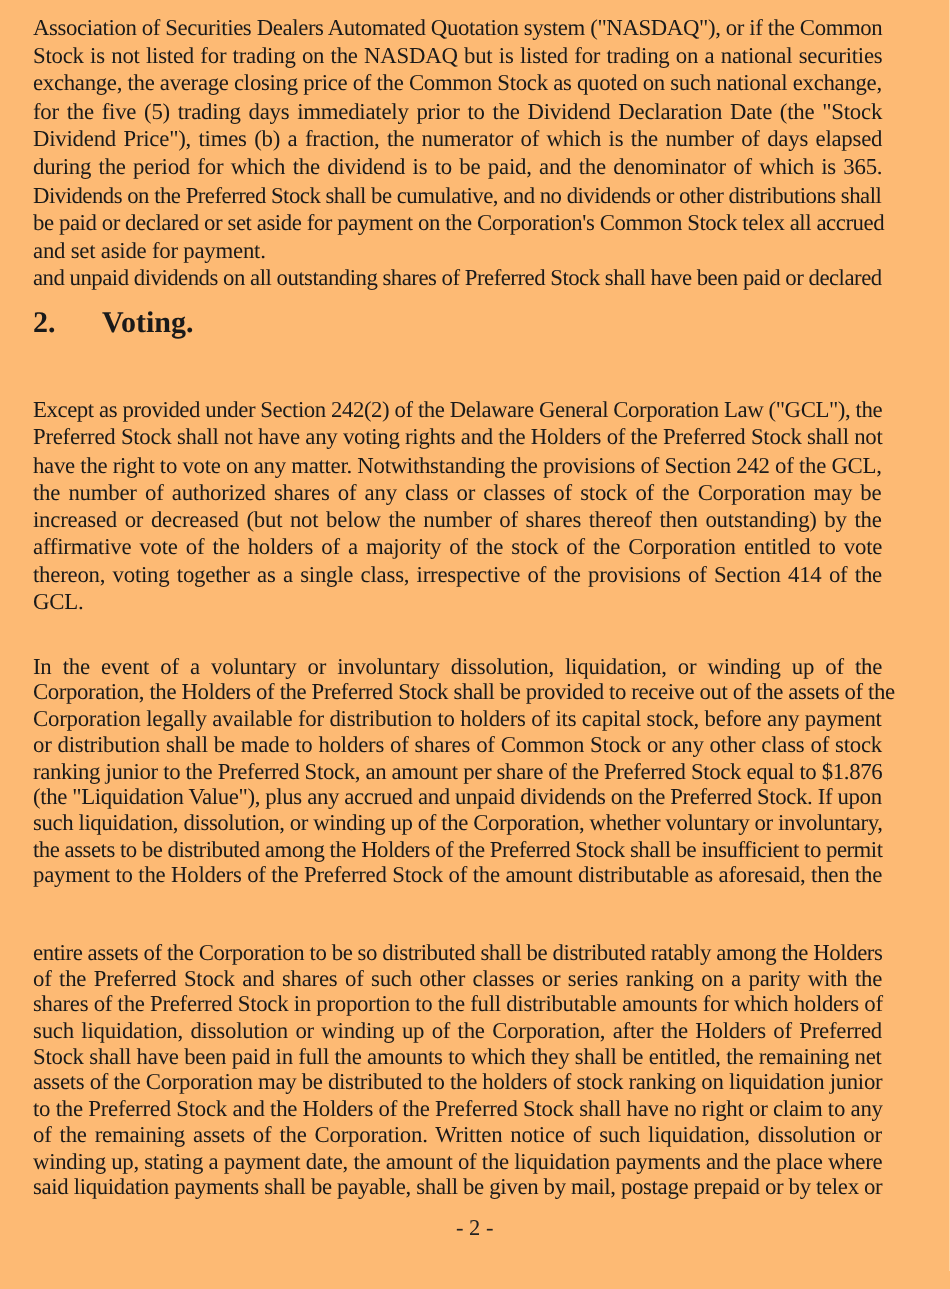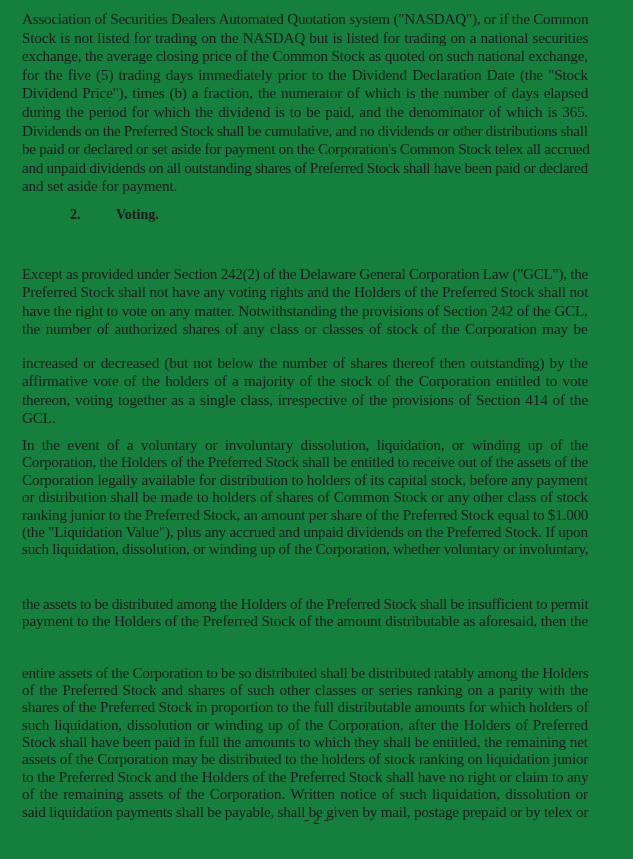--- a/index.html
+++ b/index.html
@@ -14,21 +14,21 @@
       overflow: hidden;
       font-family: "Liberation Serif", "DejaVu Serif", serif;
       color: #1a1a1a;
     }
     .page {
       position: absolute;
       left: 0;
       top: 0;
       width: 633px;
       height: 859px;
-      background: #15803d;
+      background: #fdba74;
     }
     .block {
       position: absolute;
       left: 22px;
       width: 566px;
     }
     .line {
       display: block;
       font-size: 15.2px;
       line-height: 17.5px;
@@ -44,25 +44,24 @@
     #para-1 { top: 10px; }
     #para-1 .line { line-height: 18.6px; height: 18.6px; }
     #para-2 { top: 241px; }
     #para-2 .line { line-height: 18.3px; height: 18.3px; }
     #para-3 { top: 436px; }
     #para-3 .line { line-height: 17.4px; height: 17.4px; }
 
     .heading {
       position: absolute;
       left: 22px;
-      font-size: 14px;
+      font-size: 20px;
       font-weight: bold;
       line-height: 18px;
       white-space: nowrap;
-      margin-left: 48px;
     }
     .heading .num {
       display: inline-block;
       width: 46px;
     }
     #heading-2 { top: 206px; }
     #heading-3 { top: 398px; }
 
     .page-number {
       position: absolute;
@@ -81,56 +80,57 @@
 
   <div class="block" id="para-1">
     <span class="line" style="text-align-last: left; display: block; width: auto; letter-spacing: -0.251124px;">Association of Securities Dealers Automated Quotation system ("NASDAQ"), or if the Common</span>
     <span class="line" style="text-align-last: left; display: block; width: auto; word-spacing: 0.588235px;">Stock is not listed for trading on the NASDAQ but is listed for trading on a national securities</span>
     <span class="line" style="text-align-last: left; display: block; width: auto; letter-spacing: -0.193478px;">exchange, the average closing price of the Common Stock as quoted on such national exchange,</span>
     <span class="line" style="text-align-last: left; display: block; width: auto; word-spacing: 1.57143px;">for the five (5) trading days immediately prior to the Dividend Declaration Date (the "Stock</span>
     <span class="line" style="text-align-last: left; display: block; width: auto; word-spacing: 1.33333px;">Dividend Price"), times (b) a fraction, the numerator of which is the number of days elapsed</span>
     <span class="line" style="text-align-last: left; display: block; width: auto; word-spacing: 1.29412px;">during the period for which the dividend is to be paid, and the denominator of which is 365.</span>
     <span class="line" style="text-align-last: left; display: block; width: auto; letter-spacing: -0.341919px;">Dividends on the Preferred Stock shall be cumulative, and no dividends or other distributions shall</span>
     <span class="line" style="text-align-last: left; display: block; width: auto; letter-spacing: -0.285417px;">be paid or declared or set aside for payment on the Corporation's Common Stock telex all accrued</span>
+    <span class="line last">and set aside for payment.</span>
     <span class="line" style="text-align-last: left; display: block; width: auto; letter-spacing: -0.333673px;">and unpaid dividends on all outstanding shares of Preferred Stock shall have been paid or declared</span>
-    <span class="line last">and set aside for payment.</span>
   </div>
 
   <div class="heading" id="heading-2">
     <span class="num">2.</span><span>Voting.</span>
   </div>
 
   <div class="block" id="para-2">
     <span class="line" style="text-align-last: left; display: block; width: auto; letter-spacing: -0.280435px; margin-top: 24px;">Except as provided under Section 242(2) of the Delaware General Corporation Law ("GCL"), the</span>
     <span class="line" style="text-align-last: left; display: block; width: auto; letter-spacing: -0.170619px;">Preferred Stock shall not have any voting rights and the Holders of the Preferred Stock shall not</span>
     <span class="line" style="text-align-last: left; display: block; width: auto; letter-spacing: -0.18125px;">have the right to vote on any matter.  Notwithstanding the provisions of Section 242 of the GCL,</span>
     <span class="line" style="text-align-last: left; display: block; width: auto; word-spacing: 1.875px;">the number of authorized shares of any class or classes of stock of the Corporation may be</span>
-    <span class="line" style="text-align-last: left; display: block; width: auto; word-spacing: 1.5px; margin-top: 16px;">increased or decreased (but not below the number of shares thereof then outstanding) by the</span>
+    <span class="line" style="text-align-last: left; display: block; width: auto; word-spacing: 1.5px;">increased or decreased (but not below the number of shares thereof then outstanding) by the</span>
     <span class="line" style="text-align-last: left; display: block; width: auto; word-spacing: 1.75px;">affirmative vote of the holders of a majority of the stock of the Corporation entitled to vote</span>
     <span class="line" style="text-align-last: left; display: block; width: auto; word-spacing: 1.26667px;">thereon, voting together as a single class, irrespective of the provisions of Section 414 of the</span>
     <span class="line last">GCL.</span>
   </div>
 
 
   <div class="block" id="para-3">
     <span class="line" style="text-align-last: left; display: block; width: auto; word-spacing: 3.78571px;">In the event of a voluntary or involuntary dissolution, liquidation, or winding up of the</span>
-    <span class="line" style="text-align-last: left; display: block; width: auto; letter-spacing: -0.258911px;">Corporation, the Holders of the Preferred Stock shall be entitled to receive out of the assets of the</span>
+    <span class="line" style="text-align-last: left; display: block; width: auto; letter-spacing: -0.258911px;">Corporation, the Holders of the Preferred Stock shall be provided to receive out of the assets of the</span>
     <span class="line" style="text-align-last: left; display: block; width: auto; word-spacing: 0.0769231px;">Corporation legally available for distribution to holders of its capital stock, before any payment</span>
     <span class="line" style="text-align-last: left; display: block; width: auto; word-spacing: 0.352941px;">or distribution shall be made to holders of shares of Common Stock or any other class of stock</span>
-    <span class="line" style="text-align-last: left; display: block; width: auto; letter-spacing: -0.232474px;">ranking junior to the Preferred Stock, an amount per share of the Preferred Stock equal to $1.000</span>
+    <span class="line" style="text-align-last: left; display: block; width: auto; letter-spacing: -0.232474px;">ranking junior to the Preferred Stock, an amount per share of the Preferred Stock equal to $1.876</span>
     <span class="line" style="text-align-last: left; display: block; width: auto; letter-spacing: -0.242784px;">(the "Liquidation Value"), plus any accrued and unpaid dividends on the Preferred Stock.  If upon</span>
     <span class="line" style="text-align-last: left; display: block; width: auto; letter-spacing: -0.262245px;">such liquidation, dissolution, or winding up of the Corporation, whether voluntary or involuntary,</span>
-    <span class="line" style="text-align-last: left; display: block; width: auto; letter-spacing: -0.328218px; margin-top: 37px;">the assets to be distributed among the Holders of the Preferred Stock shall be insufficient to permit</span>
+    <span class="line" style="text-align-last: left; display: block; width: auto; letter-spacing: -0.328218px;">the assets to be distributed among the Holders of the Preferred Stock shall be insufficient to permit</span>
     <span class="line" style="text-align-last: left; display: block; width: auto; word-spacing: 0.0666667px;">payment to the Holders of the Preferred Stock of the amount distributable as aforesaid, then the</span>
     <span class="line" style="text-align-last: left; display: block; width: auto; letter-spacing: -0.28px; margin-top: 34px;">entire assets of the Corporation to be so distributed shall be distributed ratably among the Holders</span>
     <span class="line" style="text-align-last: left; display: block; width: auto; word-spacing: 1.35294px;">of the Preferred Stock and shares of such other classes or series ranking on a parity with the</span>
     <span class="line" style="text-align-last: left; display: block; width: auto; letter-spacing: -0.180612px;">shares of the Preferred Stock in proportion to the full distributable amounts for which holders of</span>
     <span class="line" style="text-align-last: left; display: block; width: auto; word-spacing: 1.30769px;">such liquidation, dissolution or winding up of the Corporation, after the Holders of  Preferred</span>
     <span class="line" style="text-align-last: left; display: block; width: auto;">Stock shall have been paid in full the amounts to which they shall be entitled, the remaining net</span>
     <span class="line" style="text-align-last: left; display: block; width: auto; letter-spacing: -0.20102px;">assets of the Corporation may be distributed to the holders of stock ranking on liquidation junior</span>
     <span class="line" style="text-align-last: left; display: block; width: auto; letter-spacing: -0.160309px;">to the Preferred Stock and the Holders of the Preferred Stock shall have no right or claim to any</span>
     <span class="line" style="text-align-last: left; display: block; width: auto; word-spacing: 1.69231px;">of the remaining assets of the Corporation.   Written notice of such liquidation, dissolution or</span>
+    <span class="line" style="text-align-last: left; display: block; width: auto; letter-spacing: -0.181915px;">winding up, stating a payment date, the amount of the liquidation payments and the place where</span>
     <span class="line" style="text-align-last: left; display: block; width: auto; letter-spacing: -0.221429px;">said liquidation payments shall be payable, shall be given by mail, postage prepaid or by telex or</span>
   </div>
 
   <div class="page-number">- 2 -</div>
 
 </div>
 
 </body></html>

